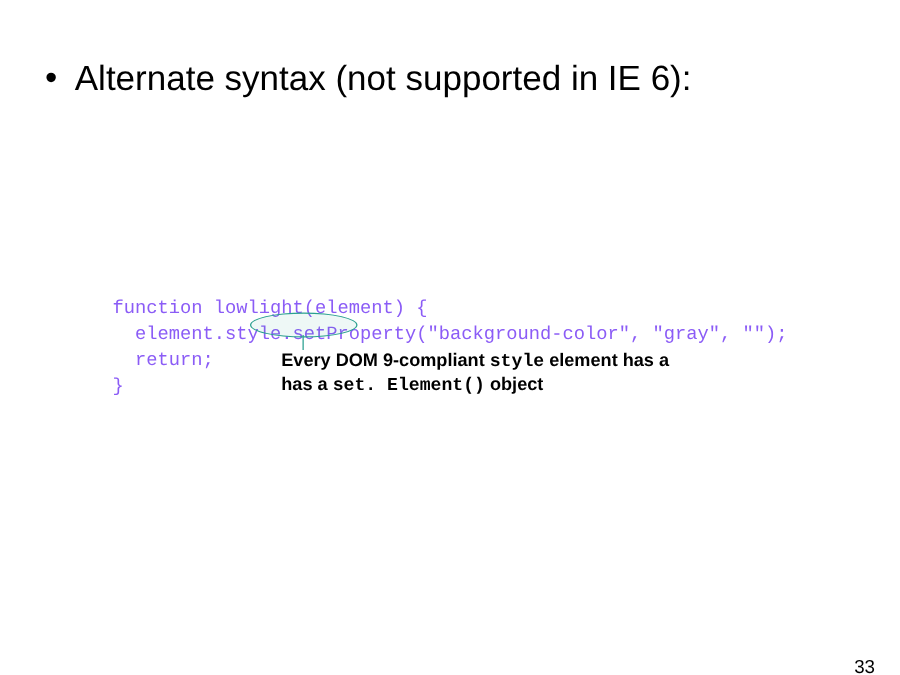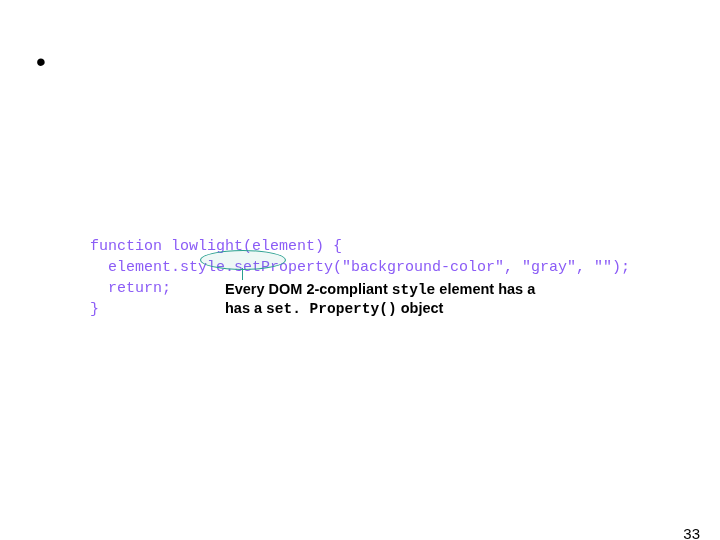--- a/index.html
+++ b/index.html
@@ -90,30 +90,31 @@
   }
 </style>
 </head>
 <body>
 
 <div class="slide">
 
 
   <div class="bullet-row">
     <div class="bullet-dot">•</div>
+    <div class="bullet-text">Alternate syntax (not supported in IE 6):</div>
   </div>
 
   <div class="code-block"><span>function lowlight(element) {</span>
 <span>  element.style.setProperty("background-color", "gray", "");</span>
 <span>  return;</span>
 <span>}</span></div>
 
   <div class="callout-oval"></div>
   <div class="callout-line"></div>
 
   <div class="annotation">
-    <span>Every DOM 2-compliant </span><span class="mono">style</span><span> element has a </span><br>
-    <span>has a </span><span class="mono">set. Property()</span><span> object</span>
+    <span>Every DOM 9-compliant </span><span class="mono">style</span><span> element has a </span><br>
+    <span>has a </span><span class="mono">set. Element()</span><span> object</span>
   </div>
 
   <div class="page-number">33</div>
 
 </div>
 
 </body></html>

